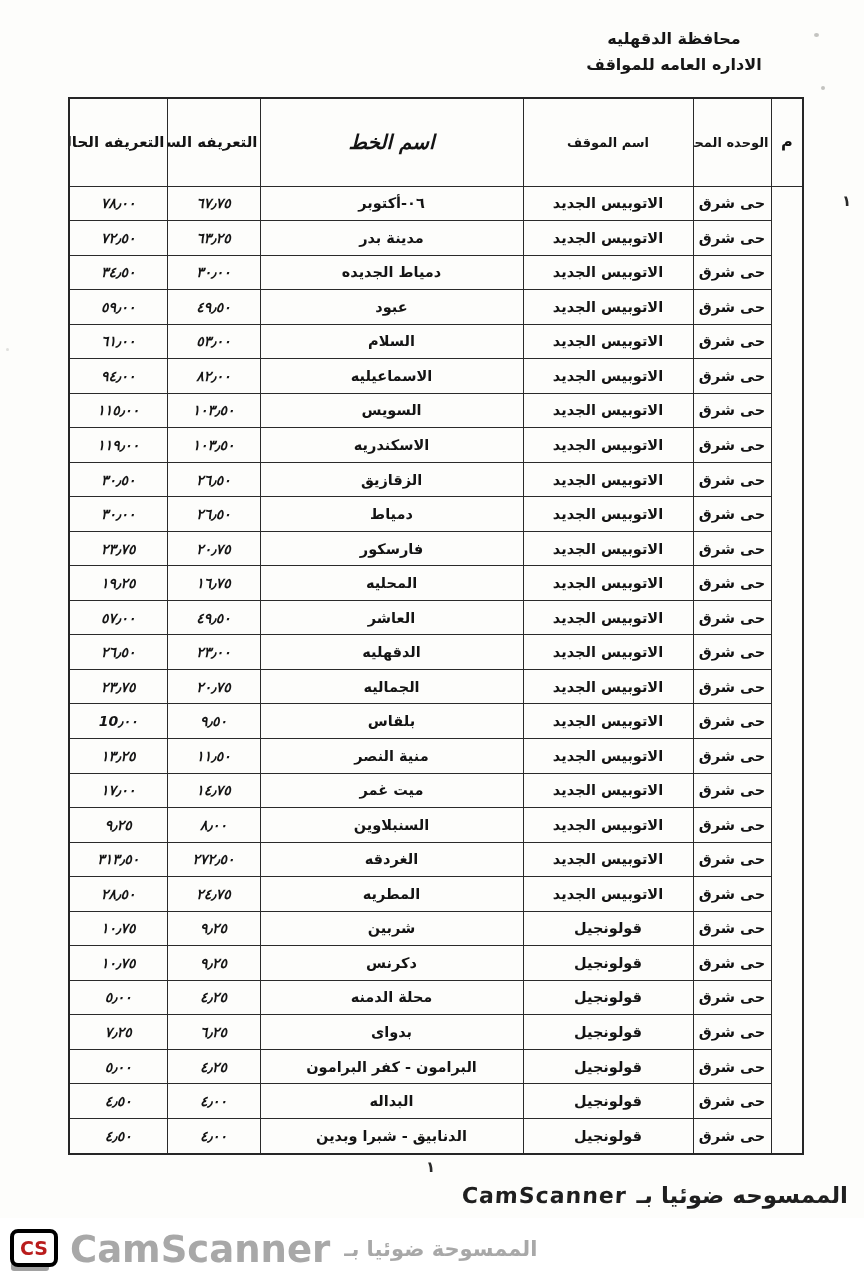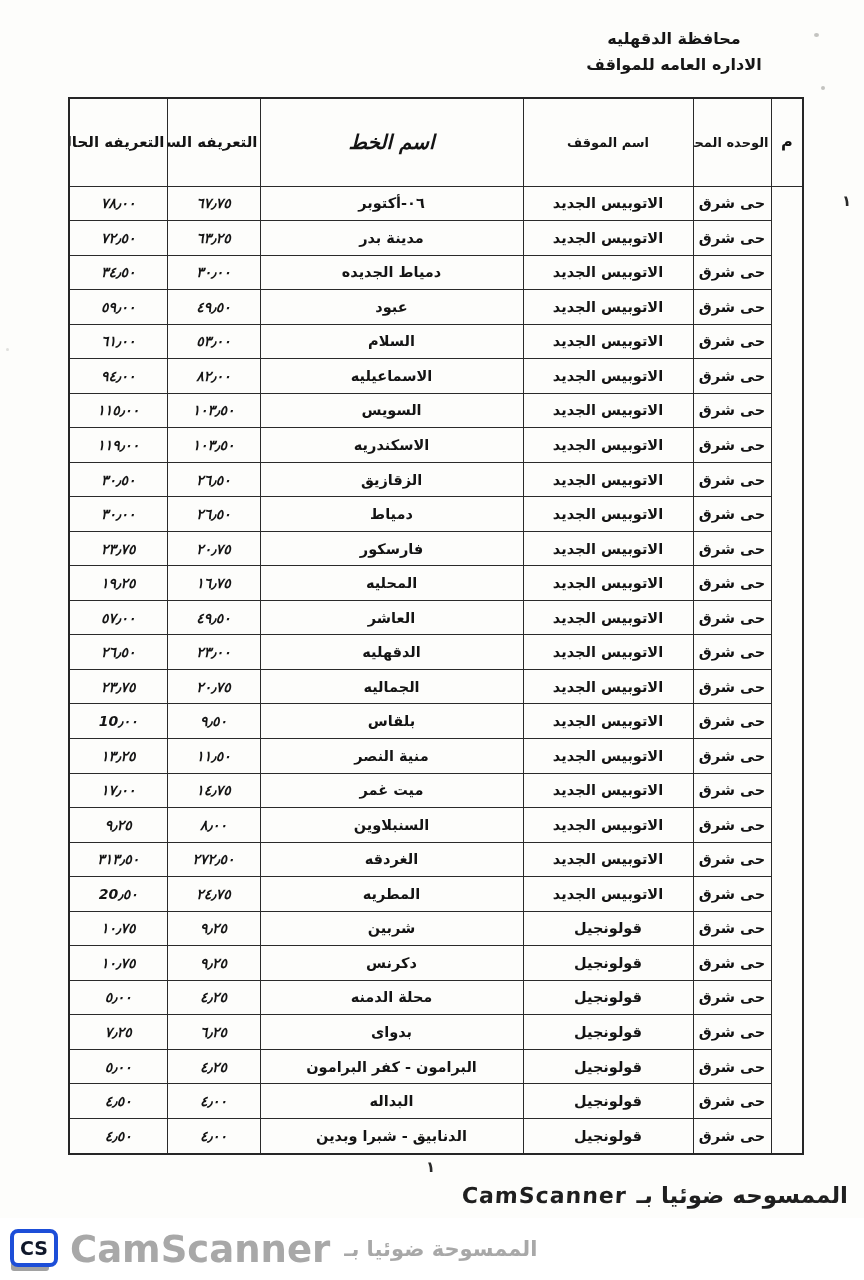--- a/index.html
+++ b/index.html
@@ -62,23 +62,23 @@
     display:flex;align-items:center;gap:14px;
     padding-left:10px;box-sizing:border-box;
   }
   .cs-logo{position:relative;width:46px;height:40px;flex:0 0 auto;}
   .cs-tab{
     position:absolute;left:1px;bottom:-2px;width:38px;height:14px;
     background:#a2a2a2;border-radius:3px;
   }
   .cs-box{
     position:absolute;left:0;top:0;width:40px;height:30px;
-    background:#ffffff;border:4px solid #1d4ed8;border-radius:8px;
+    background:#ffffff;border:4px solid #000000;border-radius:8px;
     display:flex;align-items:center;justify-content:center;
-    font-size:19px;font-weight:700;color:#0f172a;letter-spacing:0;
+    font-size:19px;font-weight:700;color:#b91c1c;letter-spacing:0;
   }
   .cs-brand{font-size:37px;font-weight:700;color:#a8a8a8;letter-spacing:0;}
   .cs-arabic{font-size:21px;font-weight:700;color:#a8a8a8;}
 
   
   .speck{position:absolute;border-radius:50%;background:#c3c3c0;}
   .speck.s1{left:814px;top:33px;width:5px;height:4px;}
   .speck.s2{left:821px;top:86px;width:4px;height:4px;}
   .speck.s3{left:6px;top:348px;width:3px;height:3px;opacity:.5;}
 </style>
@@ -253,21 +253,21 @@
           <td class="cell-station">الاتوبيس الجديد</td>
           <td class="cell-line" dir="ltr">الغردقه</td>
           <td class="cell-previous">٢٧٢٫٥٠</td>
           <td class="cell-current">٣١٣٫٥٠</td>
         </tr>
         <tr>
           <td class="cell-unit">حى شرق</td>
           <td class="cell-station">الاتوبيس الجديد</td>
           <td class="cell-line" dir="ltr">المطريه</td>
           <td class="cell-previous">٢٤٫٧٥</td>
-          <td class="cell-current">20٫٥٠</td>
+          <td class="cell-current">٢٨٫٥٠</td>
         </tr>
         <tr>
           <td class="cell-unit">حى شرق</td>
           <td class="cell-station">قولونجيل</td>
           <td class="cell-line" dir="ltr">شربين</td>
           <td class="cell-previous">٩٫٢٥</td>
           <td class="cell-current">١٠٫٧٥</td>
         </tr>
         <tr>
           <td class="cell-unit">حى شرق</td>

